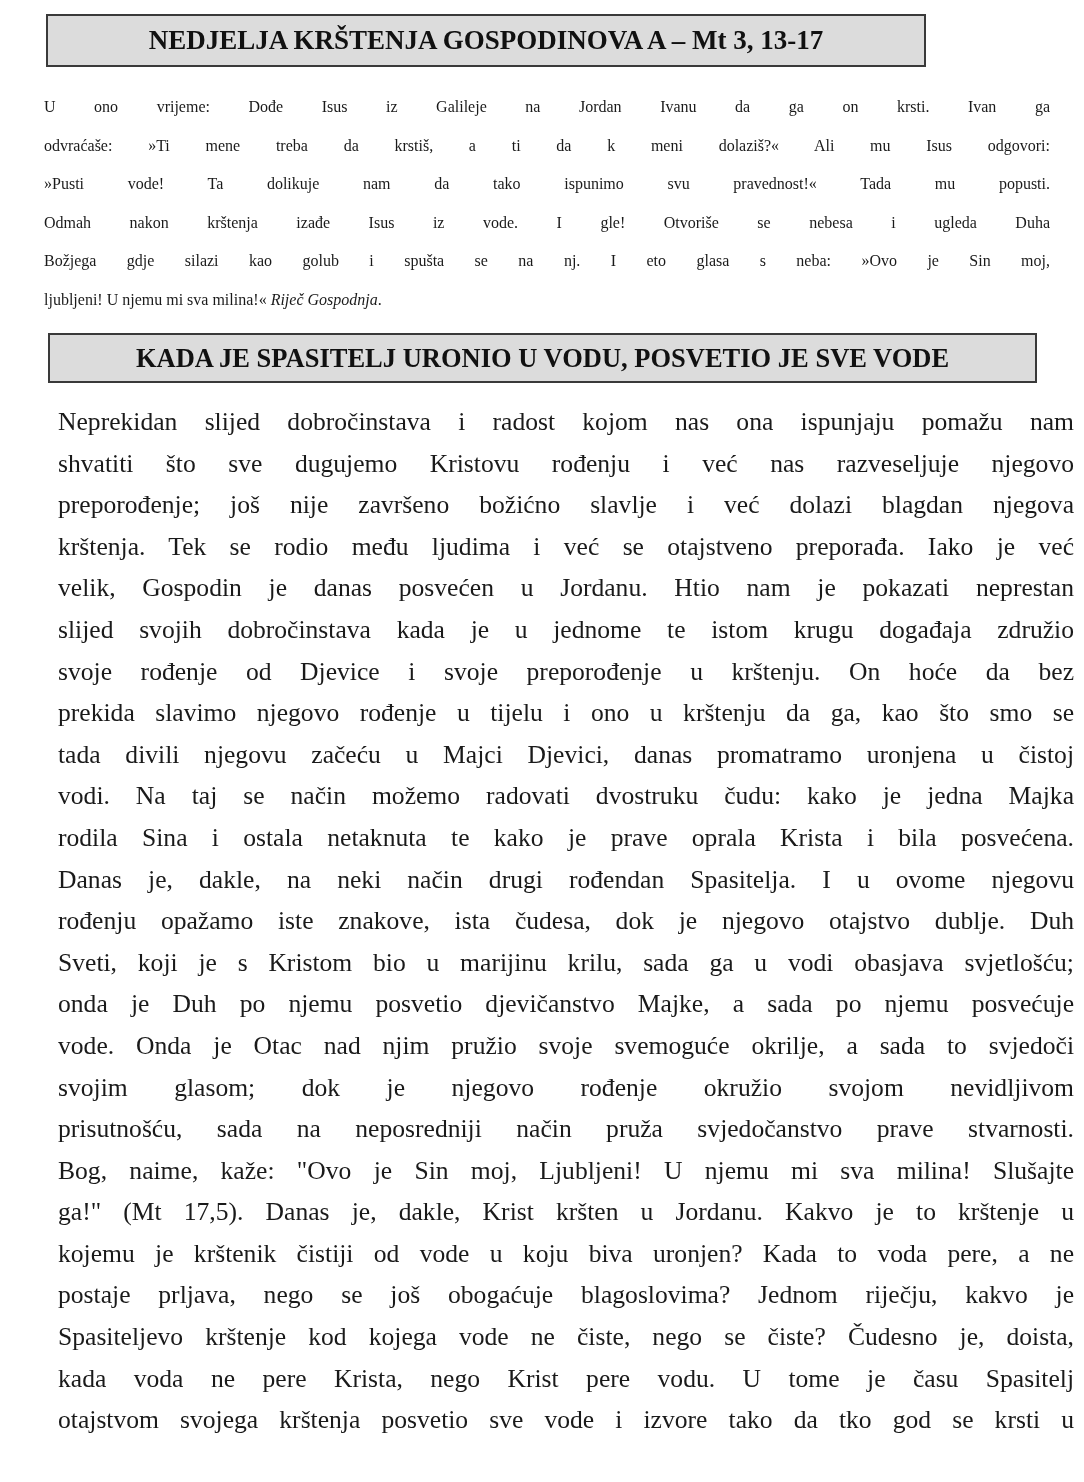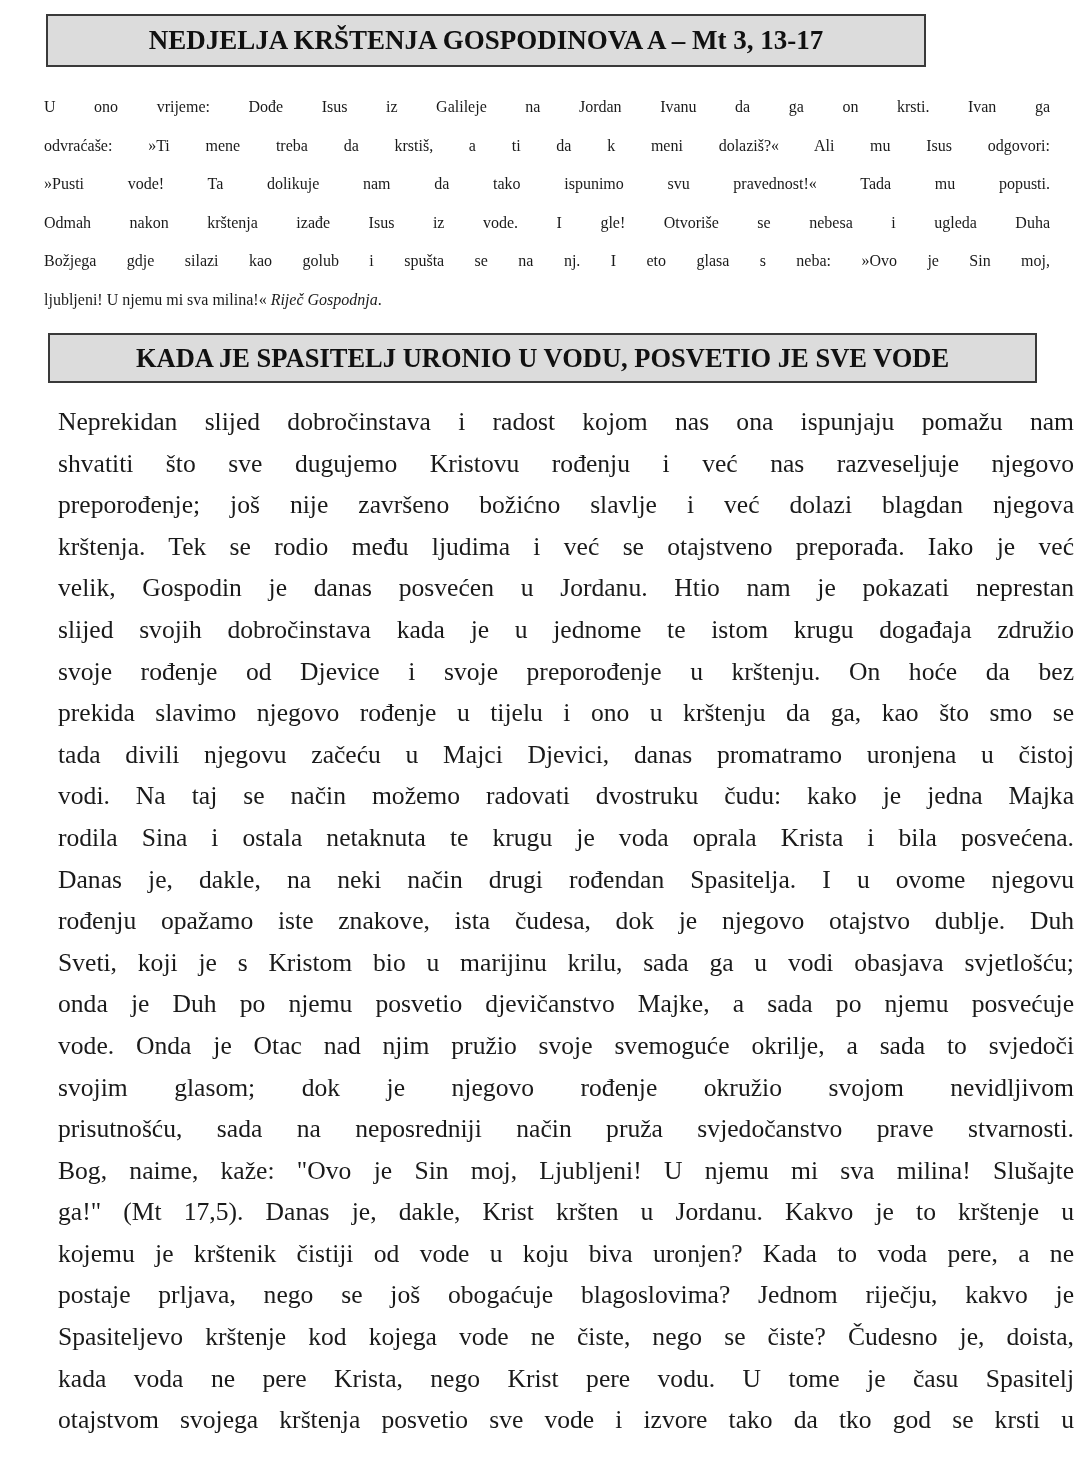--- a/index.html
+++ b/index.html
@@ -99,21 +99,21 @@
   <span class="line">Neprekidan slijed dobročinstava i radost kojom nas ona ispunjaju pomažu nam</span>
   <span class="line">shvatiti što sve dugujemo Kristovu rođenju i već nas razveseljuje njegovo</span>
   <span class="line">preporođenje; još nije završeno božićno slavlje i već dolazi blagdan njegova</span>
   <span class="line">krštenja. Tek se rodio među ljudima i već se otajstveno preporađa. Iako je već</span>
   <span class="line">velik, Gospodin je danas posvećen u Jordanu. Htio nam je pokazati neprestan</span>
   <span class="line">slijed svojih dobročinstava kada je u jednome te istom krugu događaja združio</span>
   <span class="line">svoje rođenje od Djevice i svoje preporođenje u krštenju. On hoće da bez</span>
   <span class="line">prekida slavimo njegovo rođenje u tijelu i ono u krštenju da ga, kao što smo se</span>
   <span class="line">tada divili njegovu začeću u Majci Djevici, danas promatramo uronjena u čistoj</span>
   <span class="line">vodi. Na taj se način možemo radovati dvostruku čudu: kako je jedna Majka</span>
-  <span class="line">rodila Sina i ostala netaknuta te krugu je voda oprala Krista i bila posvećena.</span>
+  <span class="line">rodila Sina i ostala netaknuta te kako je prave oprala Krista i bila posvećena.</span>
   <span class="line">Danas je, dakle, na neki način drugi rođendan Spasitelja. I u ovome njegovu</span>
   <span class="line">rođenju opažamo iste znakove, ista čudesa, dok je njegovo otajstvo dublje. Duh</span>
   <span class="line">Sveti, koji je s Kristom bio u marijinu krilu, sada ga u vodi obasjava svjetlošću;</span>
   <span class="line">onda je Duh po njemu posvetio djevičanstvo Majke, a sada po njemu posvećuje</span>
   <span class="line">vode. Onda je Otac nad njim pružio svoje svemoguće okrilje, a sada to svjedoči</span>
   <span class="line">svojim glasom; dok je njegovo rođenje okružio svojom nevidljivom</span>
   <span class="line">prisutnošću, sada na neposredniji način pruža svjedočanstvo prave stvarnosti.</span>
   <span class="line">Bog, naime, kaže: "Ovo je Sin moj, Ljubljeni! U njemu mi sva milina! Slušajte</span>
   <span class="line">ga!" (Mt 17,5). Danas je, dakle, Krist kršten u Jordanu. Kakvo je to krštenje u</span>
   <span class="line">kojemu je krštenik čistiji od vode u koju biva uronjen? Kada to voda pere, a ne</span>

